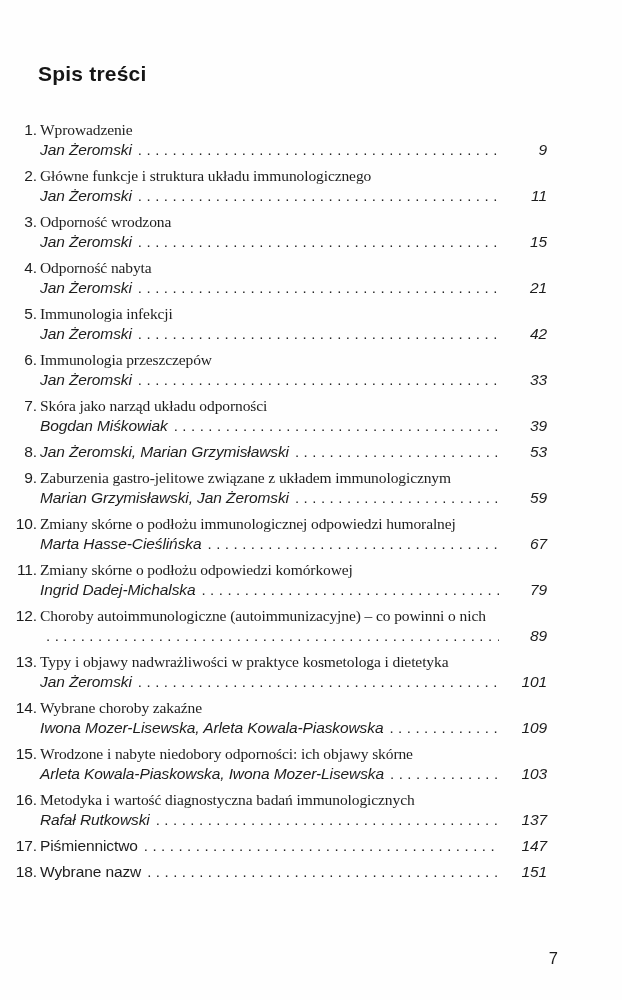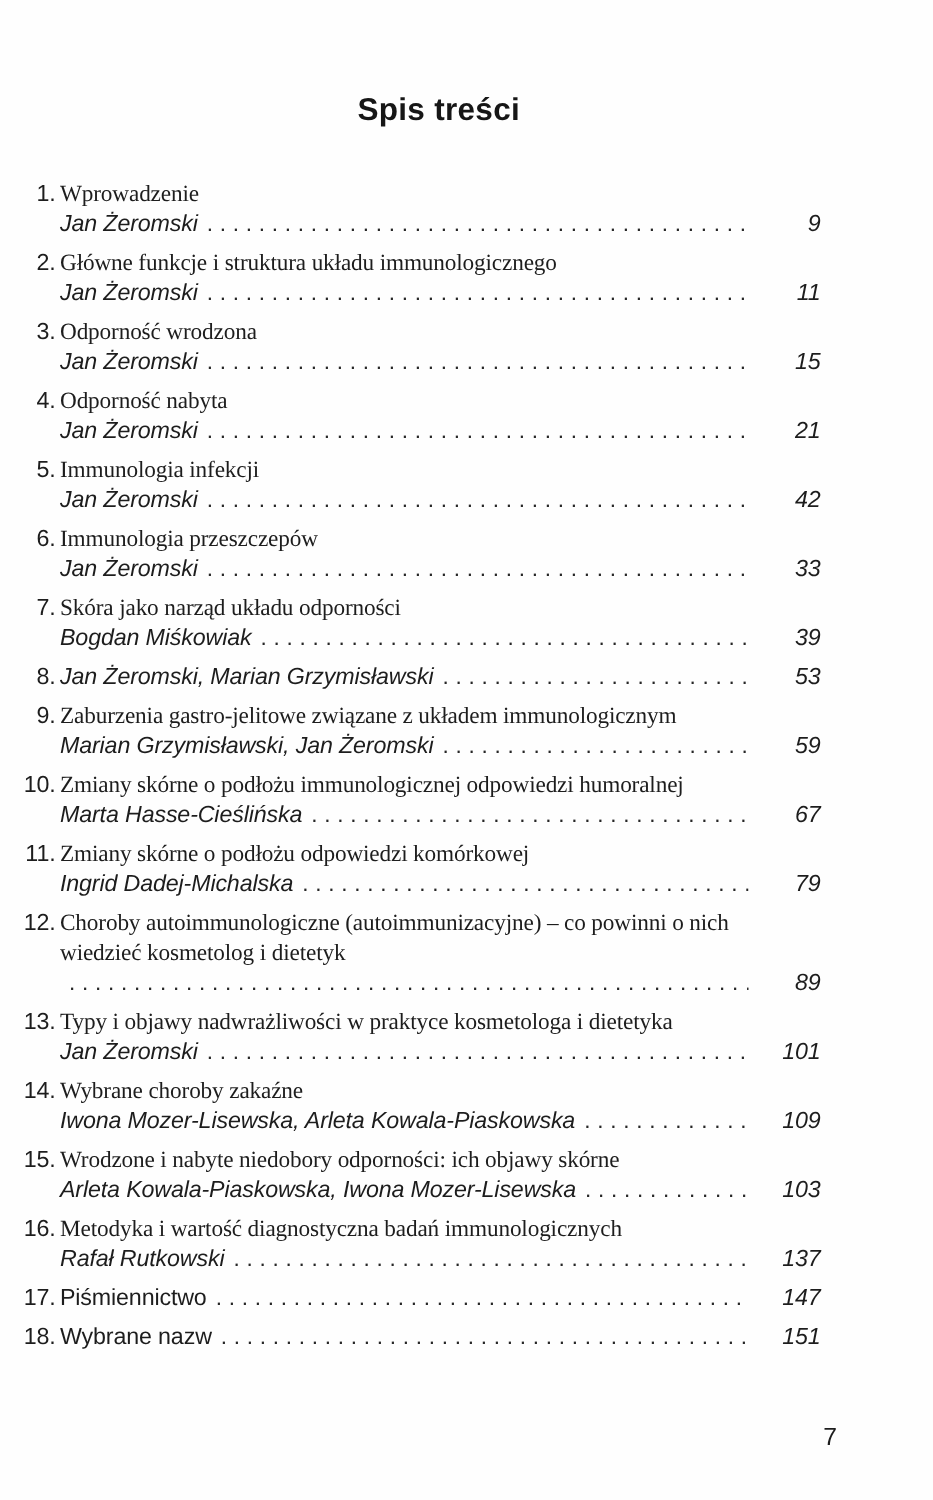--- a/index.html
+++ b/index.html
@@ -13,21 +13,20 @@
     font-family: "Liberation Sans", sans-serif;
     padding: 62px 75px 0 14px;
     overflow: hidden;
   }
   .page-title {
     margin: 0 0 34px 24px;
     font-size: 21px;
     font-weight: 700;
     letter-spacing: 0.2px;
     color: #161616;
-    text-align: center;
   }
   .toc-list { display: block; }
   .entry {
     display: flex;
     align-items: flex-start;
     margin-bottom: 6px;
     font-size: 15.5px;
     line-height: 20px;
     letter-spacing: -0.1px;
   }
@@ -227,21 +226,20 @@
         <span class="pg">79</span>
       </div>
     </div>
   </div>
 
   <div class="entry">
     <div class="num">12.</div>
     <div class="body">
       <div>
             <div class="title-line">Choroby autoimmunologiczne (autoimmunizacyjne) – co powinni o nich</div>
-            <div class="title-line">wiedzieć kosmetolog i dietetyk</div>
           </div>
       <div class="leader-row">
         <span class="dots"></span>
         <span class="pg">89</span>
       </div>
     </div>
   </div>
 
   <div class="entry">
     <div class="num">13.</div>

